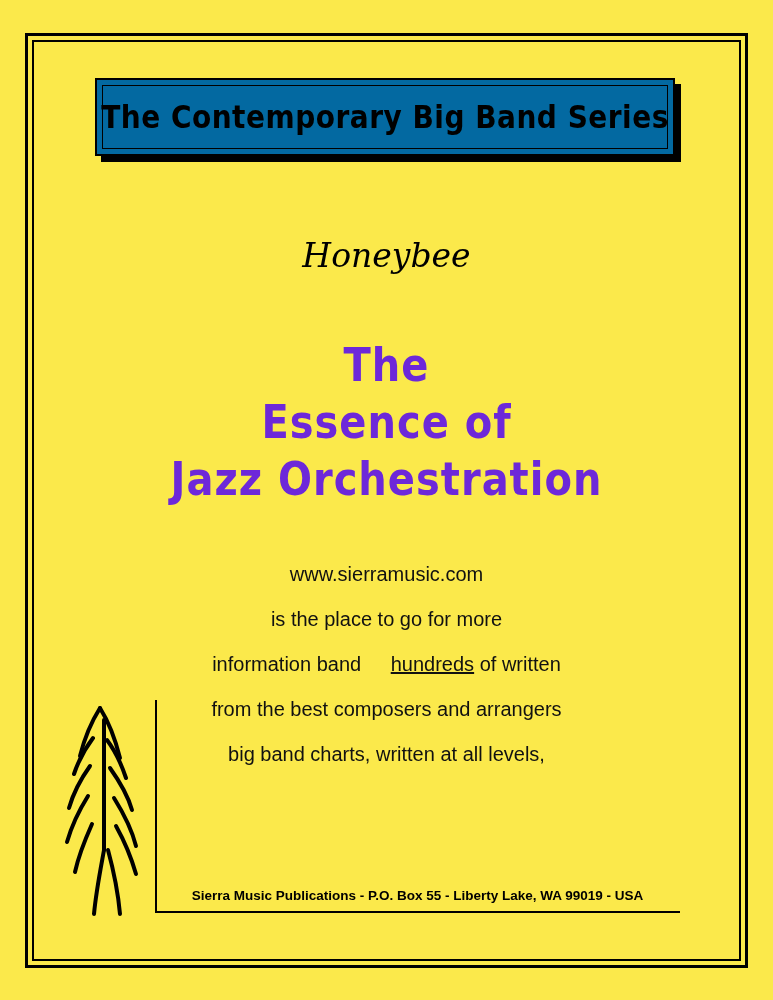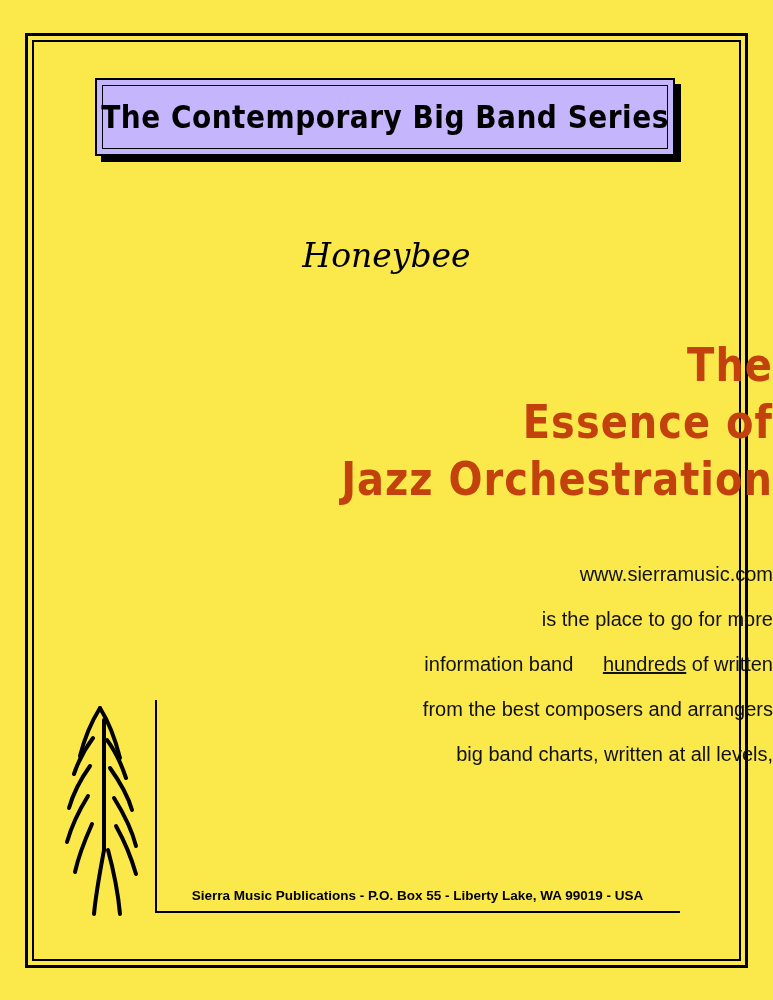--- a/index.html
+++ b/index.html
@@ -51,21 +51,21 @@
     width: 580px;
     height: 78px;
     background: #000;
   }
   .banner {
     position: absolute;
     left: 95px;
     top: 78px;
     width: 580px;
     height: 78px;
-    background: #c4b5fd;
+    background: #0369a1;
     border: 2px solid #000;
     box-sizing: border-box;
   }
   .banner-inner {
     position: absolute;
     left: 5px;
     top: 5px;
     right: 5px;
     bottom: 5px;
     border: 1px solid #000;
@@ -96,24 +96,24 @@
     font-size: 33px;
     color: #000;
   }
 
   
   .headline {
     position: absolute;
     left: 0;
     top: 345px;
     width: 773px;
-    text-align: right;
+    text-align: center;
     font-family: "DejaVu Sans", sans-serif;
     font-weight: bold;
-    color: #c2410c;
+    color: #6d28d9;
     line-height: 1.0;
   }
   .headline .line {
     display: block;
     transform: scaleY(1.15);
     letter-spacing: 1px;
   }
   .headline .l1 { font-size: 40px; margin-bottom: 17px; }
   .headline .l2 { font-size: 40px; margin-bottom: 17px; }
   .headline .l3 { font-size: 40px; }
@@ -123,21 +123,21 @@
     position: absolute;
     left: 0;
     top: 552px;
     width: 773px;
     text-align: center;
     color: #111;
     font-family: "Liberation Sans", sans-serif;
     font-size: 20px;
     line-height: 45px;
   }
-  .body-copy .ln { display: block; white-space: nowrap; text-align: right; }
+  .body-copy .ln { display: block; white-space: nowrap; }
   .body-copy u { text-decoration: underline; margin-left: 24px; }
 
   
   .footer-rule {
     position: absolute;
     left: 155px;
     top: 911px;
     width: 525px;
     height: 2px;
     background: #000;

